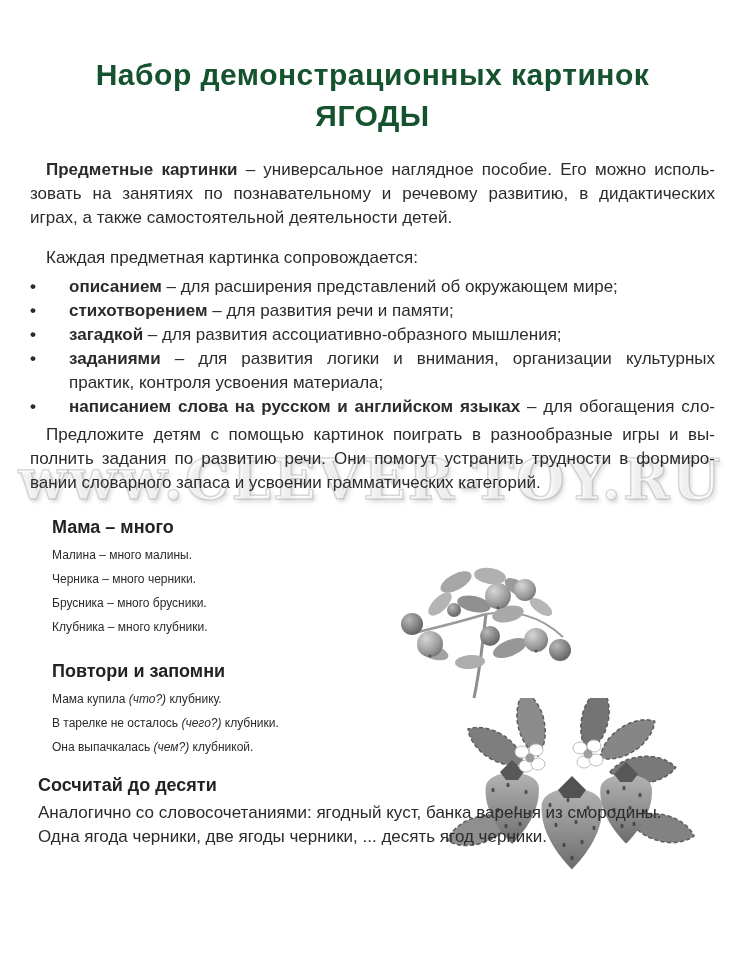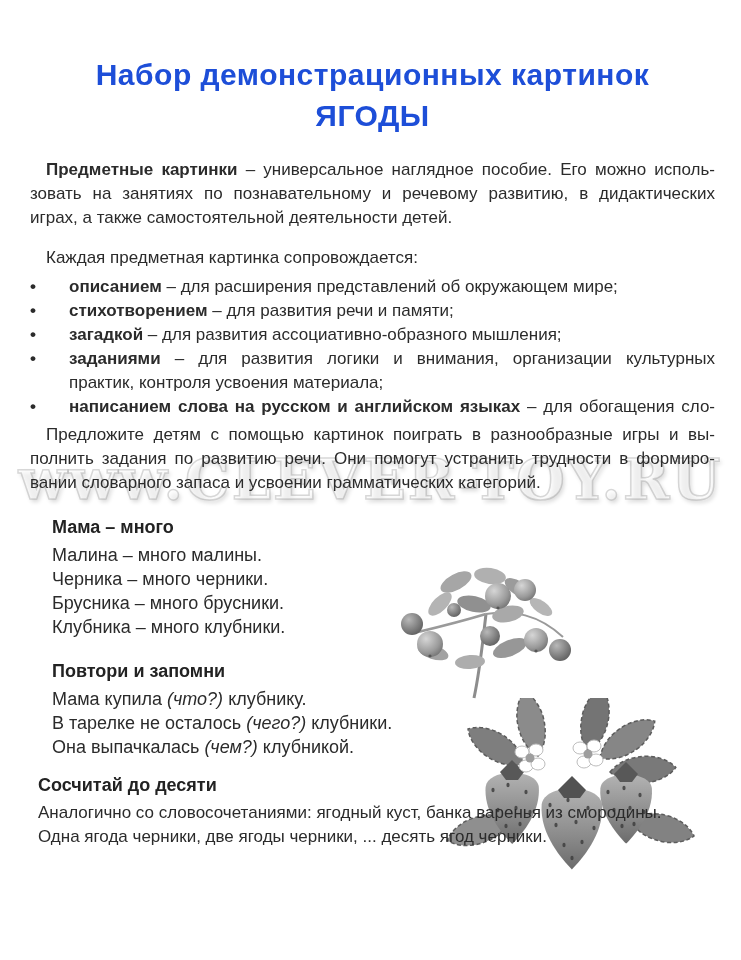--- a/index.html
+++ b/index.html
@@ -1,39 +1,39 @@
 <!DOCTYPE html>
 <html><head>
 <meta charset="utf-8">
 <style>
   html,body{margin:0;padding:0;background:#fff;}
   .page{
     position:relative;width:741px;height:960px;background:#ffffff;overflow:hidden;
     font-family:"Liberation Sans",sans-serif;font-size:17px;line-height:24px;color:#2b2b2b;
   }
   .content{position:relative;z-index:2;padding:0 26px 0 30px;}
-  .title{margin-top:54px;text-align:center;font-weight:bold;color:#1d4ed8;
+  .title{margin-top:54px;text-align:center;font-weight:bold;color:#14532d;
          font-size:30px;line-height:41px;letter-spacing:0.5px;}
   .intro{margin-top:22px;}
   .jline{text-align:justify;text-align-last:justify;white-space:nowrap;}
   .ind{text-indent:16px;}
   .caption{margin-top:16px;text-indent:16px;}
   .bullets{margin-top:5px;}
   .bullet{display:flex;gap:24px;}
   .bm{flex:none;width:15px;font-weight:bold;}
   .bm::before{content:"•";}
   .bc{flex:1;}
   b{font-weight:bold;}
   .suggestion{margin-top:4px;}
   .sec{margin-left:22px;}
   .sec1{margin-top:20px;}
   .sec2{margin-top:20px;}
   .sec3{margin-top:14px;margin-left:8px;}
   .sec-h{font-weight:bold;font-size:18px;line-height:24px;margin-bottom:4px;color:#222;}
-  .sline{font-size:18px;line-height:24px;}
+  .sline{font-size:12px;line-height:24px;}
   .sec3 .sline{font-size:17px;}
   .sline i{font-style:italic;}
   .watermark{
     position:absolute;z-index:1;top:444px;left:0;width:741px;text-align:center;
     font-family:"DejaVu Serif",serif;font-weight:bold;font-size:56px;line-height:70px;
     letter-spacing:2px;white-space:nowrap;color:rgba(255,255,255,0.55);
     -webkit-text-stroke:1.5px rgba(130,130,130,0.30);
     text-shadow:2px 3px 4px rgba(0,0,0,0.15);
   }
   .img-lingonberry{position:absolute;z-index:1;left:378px;top:552px;width:218px;height:148px;margin:0;}

